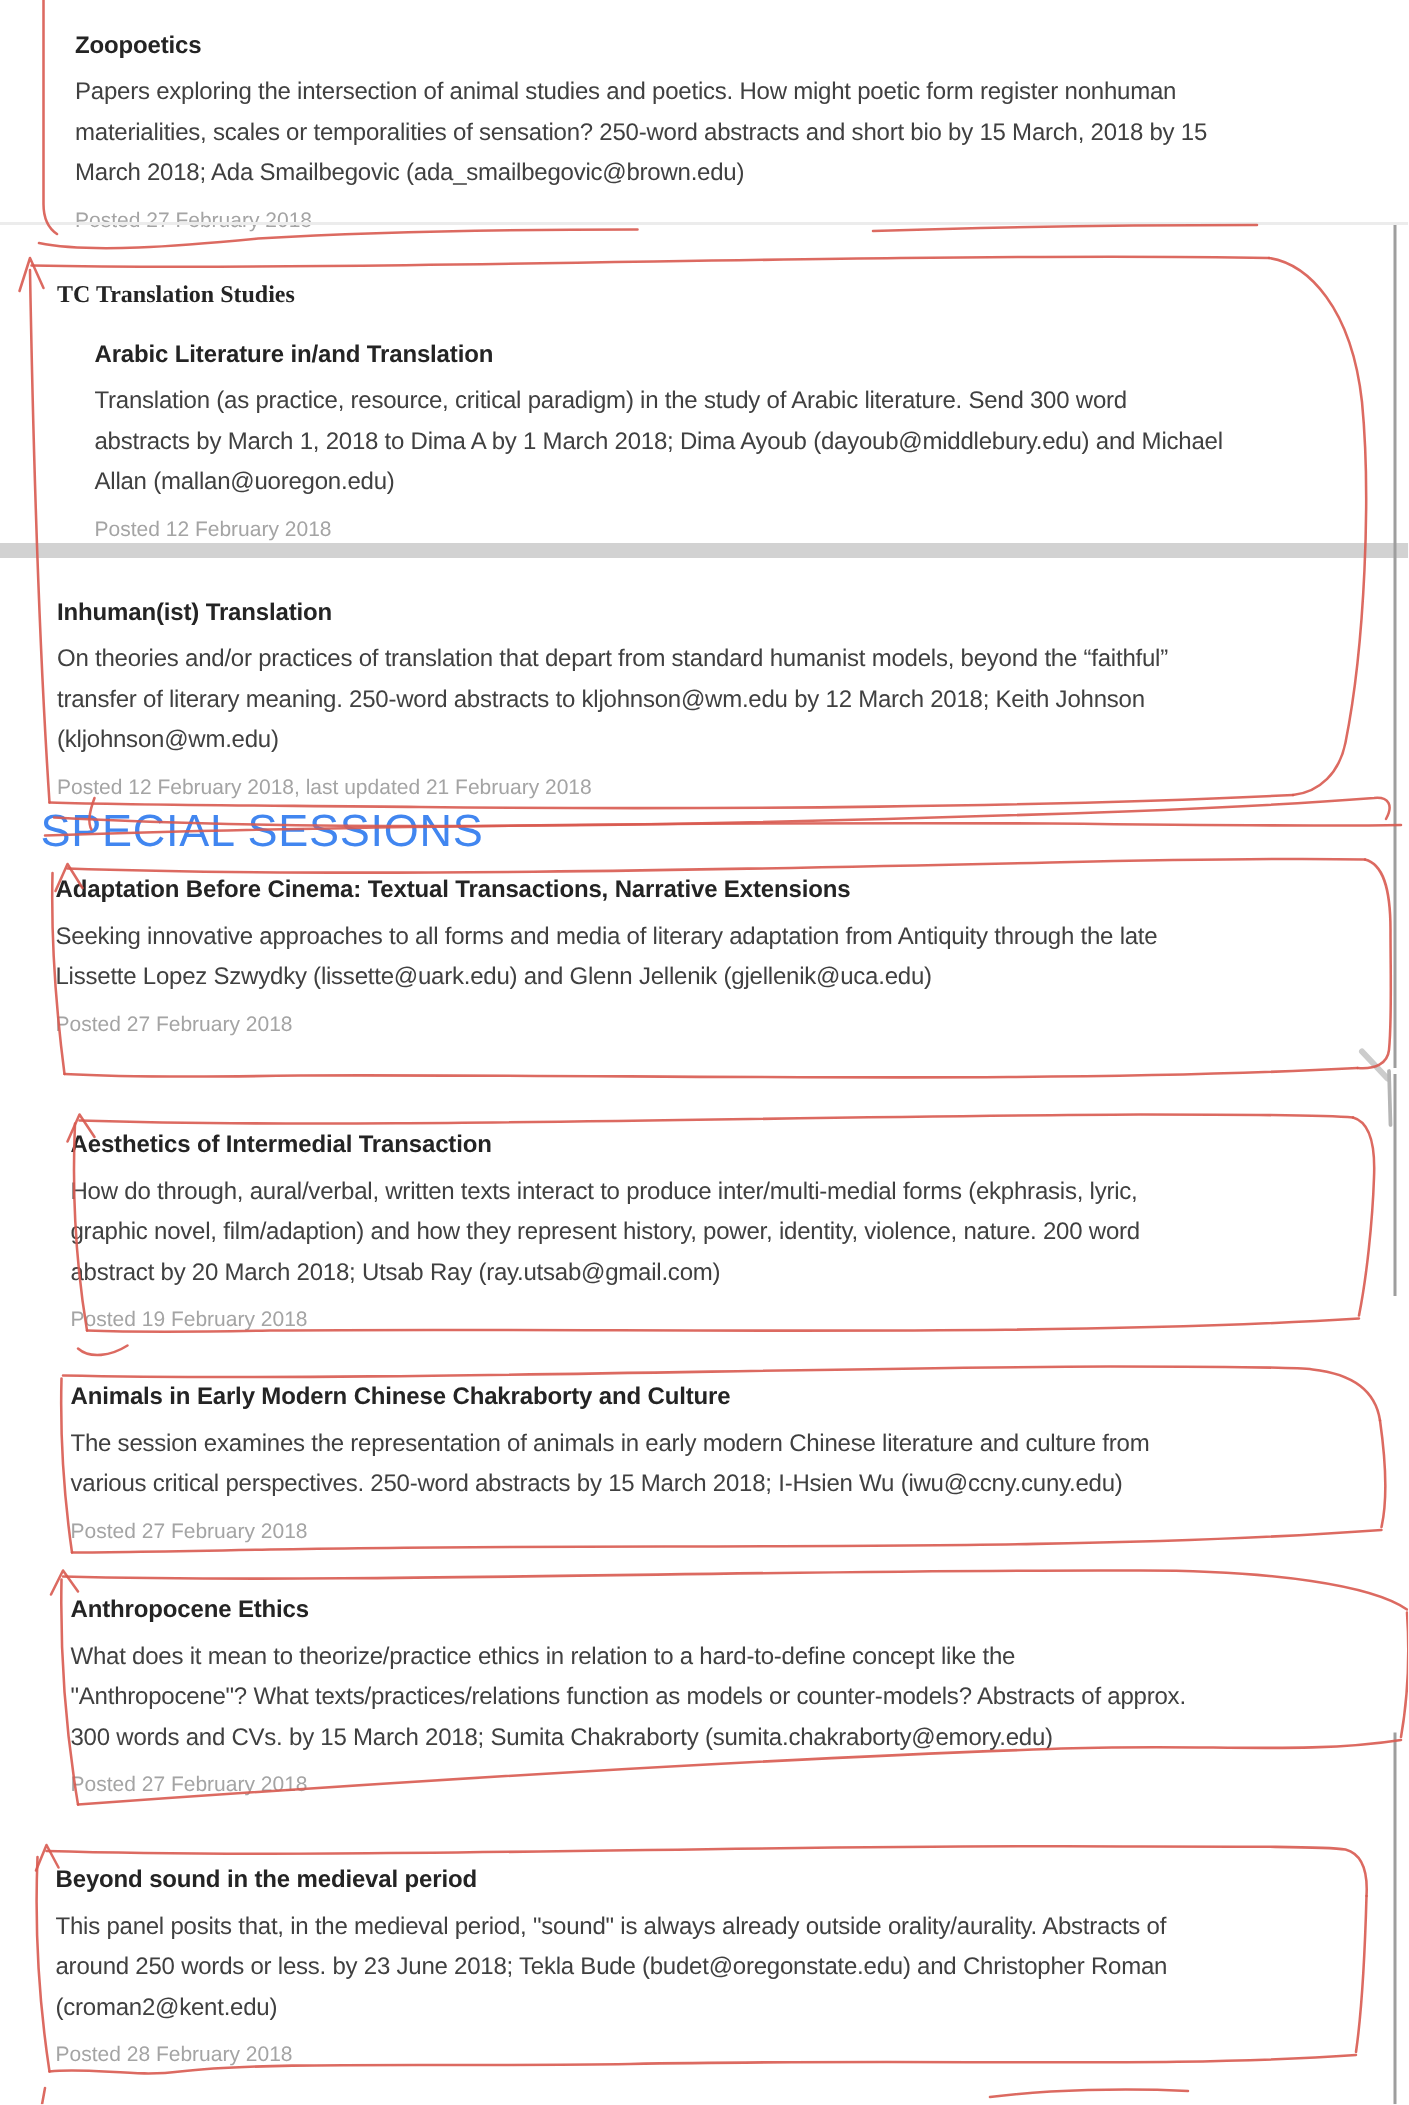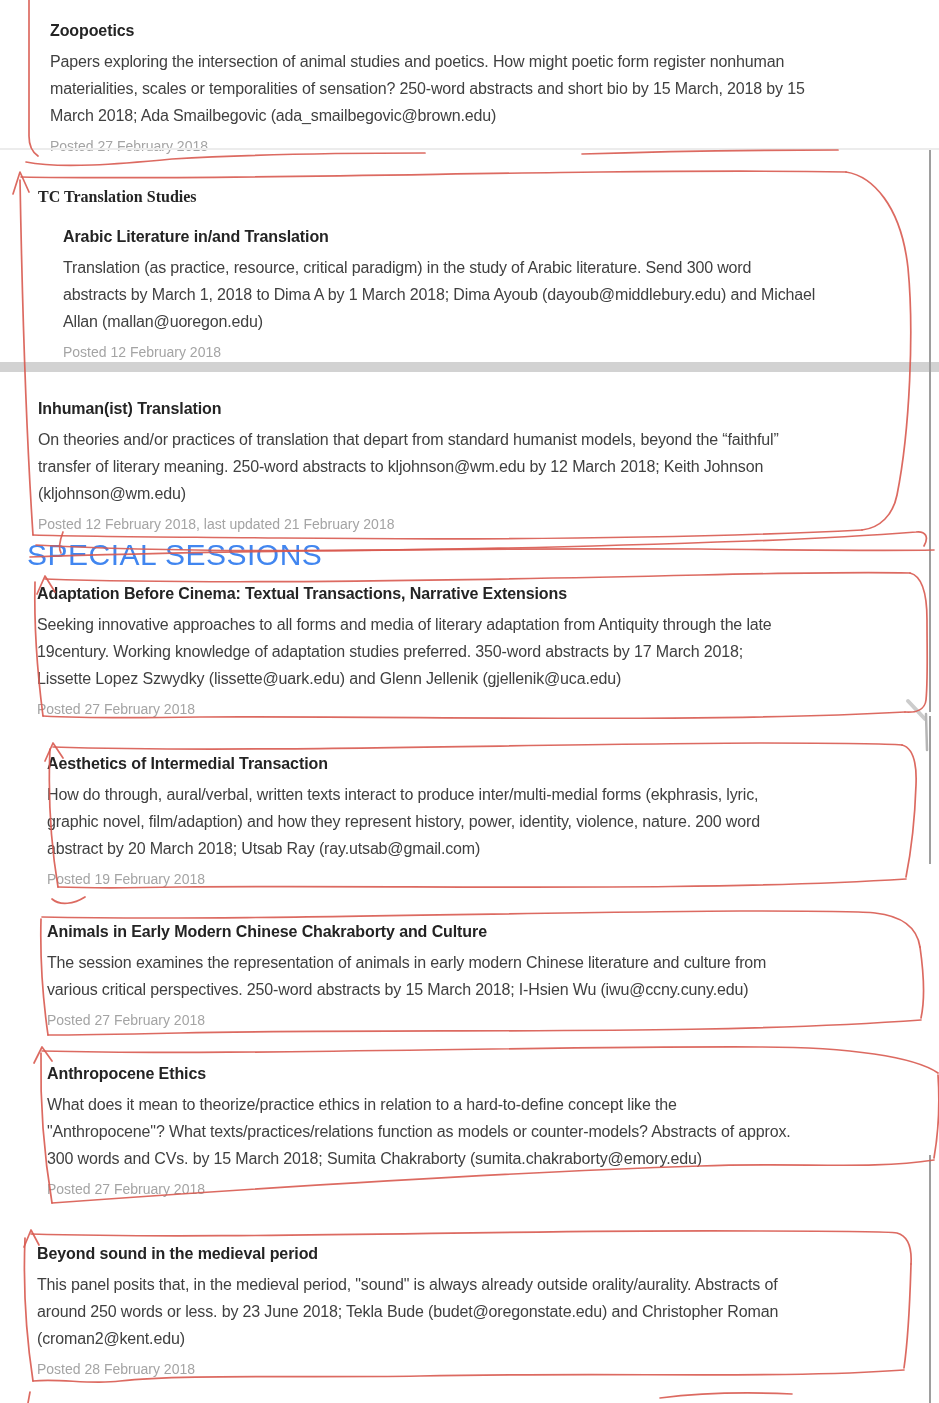--- a/index.html
+++ b/index.html
@@ -77,21 +77,20 @@
     </div>
     <div class="posted">Posted 12 February 2018, last updated 21 February 2018</div>
   </div>
 
   <div class="special-heading">SPECIAL SESSIONS</div>
 
   <div class="entry" style="top:583px;left:37px;">
     <div class="entry-title">Adaptation Before Cinema: Textual Transactions, Narrative Extensions</div>
     <div class="entry-body">
       <div class="line">Seeking innovative approaches to all forms and media of literary adaptation from Antiquity through the late</div>
-      <div class="line">19century. Working knowledge of adaptation studies preferred. 350-word abstracts by 17 March 2018;</div>
       <div class="line">Lissette Lopez Szwydky (lissette@uark.edu) and Glenn Jellenik (gjellenik@uca.edu)</div>
     </div>
     <div class="posted">Posted 27 February 2018</div>
   </div>
 
   <div class="entry" style="top:753px;left:47px;">
     <div class="entry-title">Aesthetics of Intermedial Transaction</div>
     <div class="entry-body">
       <div class="line">How do through, aural/verbal, written texts interact to produce inter/multi-medial forms (ekphrasis, lyric,</div>
       <div class="line">graphic novel, film/adaption) and how they represent history, power, identity, violence, nature. 200 word</div>

